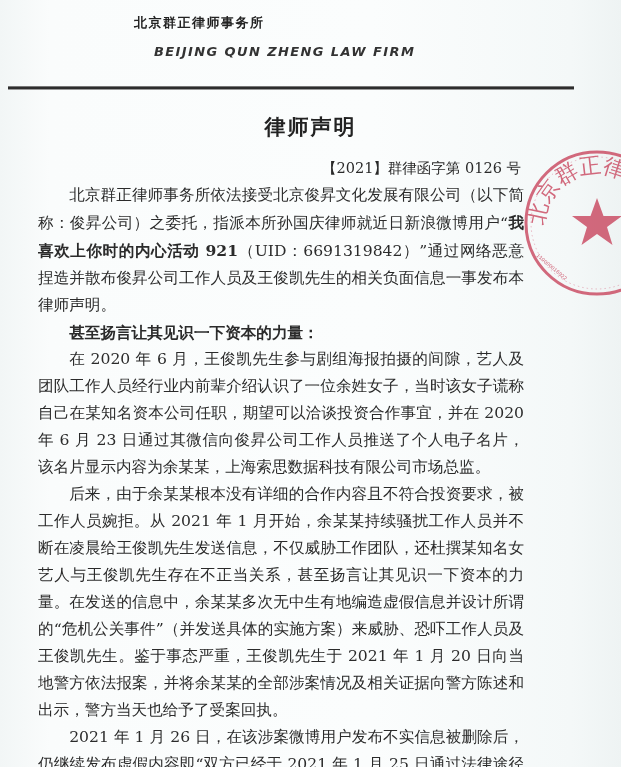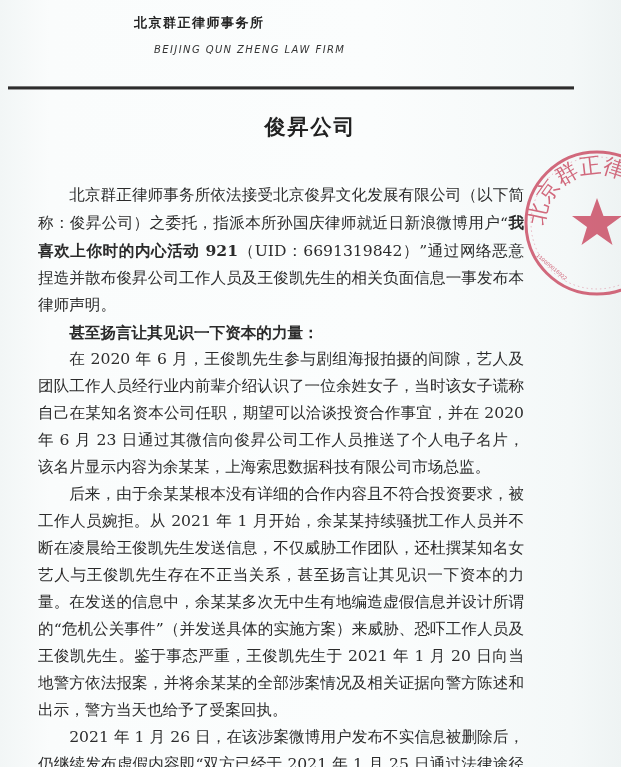--- a/index.html
+++ b/index.html
@@ -16,22 +16,22 @@
     .logo {
       position: absolute; left: 52px; top: 12px; width: 58px; height: 64px;
     }
     .firm-cn {
       position: absolute; left: 134px; top: 14px;
       font-family: "DejaVu Sans", sans-serif; font-weight: bold;
       font-size: 13px; letter-spacing: 1.5px; color: #222;
     }
     .firm-en {
       position: absolute; left: 134px; top: 44px;
-      font-family: "DejaVu Sans", sans-serif; font-weight: normal; font-style: italic;
-      font-size: 10px; letter-spacing: 1.4px; color: #333; padding-left: 20px;
+      font-family: "DejaVu Sans", sans-serif; font-weight: bold; font-style: italic;
+      font-size: 13px; letter-spacing: 1.4px; color: #333; padding-left: 20px;
     }
     .rule {
       position: absolute; left: 8px; top: 86px; width: 566px; height: 4px;
       background: #2d2d2d; border-top: 1px solid #777; border-bottom: 1px solid #999;
       box-sizing: border-box;
     }
     .title {
       position: absolute; left: 0; width: 621px; top: 113px; text-align: center;
       font-size: 21px; font-weight: bold; letter-spacing: 2px; color: #222;
     }
@@ -56,21 +56,22 @@
 <body>
 
 <div class="page">
 
 
   <div class="firm-cn">北京群正律师事务所</div>
   <div class="firm-en">BEIJING QUN ZHENG LAW FIRM</div>
 
   <div class="rule"></div>
 
-  <div class="title">俊昇公司</div>
+  <div class="title">律师声明</div>
+  <div class="ref">【2021】群律函字第 0126 号</div>
 
   <div class="body-text">
     <p><span>北京群正律师事务所依法接受北京俊昇文化发展有限公司（以下简称：俊昇公司）之委托，指派本所孙国庆律师就近日新浪微博用户“</span><span class="bold">我喜欢上你时的内心活动 921</span><span>（UID：6691319842）”通过网络恶意捏造并散布俊昇公司工作人员及王俊凯先生的相关负面信息一事发布本律师声明。</span></p>
     <p class="heading">甚至扬言让其见识一下资本的力量：</p>
     <p>在 2020 年 6 月，王俊凯先生参与剧组海报拍摄的间隙，艺人及团队工作人员经行业内前辈介绍认识了一位余姓女子，当时该女子谎称自己在某知名资本公司任职，期望可以洽谈投资合作事宜，并在 2020 年 6 月 23 日通过其微信向俊昇公司工作人员推送了个人电子名片，该名片显示内容为余某某，上海索思数据科技有限公司市场总监。</p>
     <p>后来，由于余某某根本没有详细的合作内容且不符合投资要求，被工作人员婉拒。从 2021 年 1 月开始，余某某持续骚扰工作人员并不断在凌晨给王俊凯先生发送信息，不仅威胁工作团队，还杜撰某知名女艺人与王俊凯先生存在不正当关系，甚至扬言让其见识一下资本的力量。在发送的信息中，余某某多次无中生有地编造虚假信息并设计所谓的“危机公关事件”（并发送具体的实施方案）来威胁、恐吓工作人员及王俊凯先生。鉴于事态严重，王俊凯先生于 2021 年 1 月 20 日向当地警方依法报案，并将余某某的全部涉案情况及相关证据向警方陈述和出示，警方当天也给予了受案回执。</p>
     <p>2021 年 1 月 26 日，在该涉案微博用户发布不实信息被删除后，仍继续发布虚假内容即“双方已经于 2021 年 1 月 25 日通过法律途径协商调解”，后又再次发布内容为“调解并不是解决”的微博。</p>
   </div>
 
   <div class="stamp">

